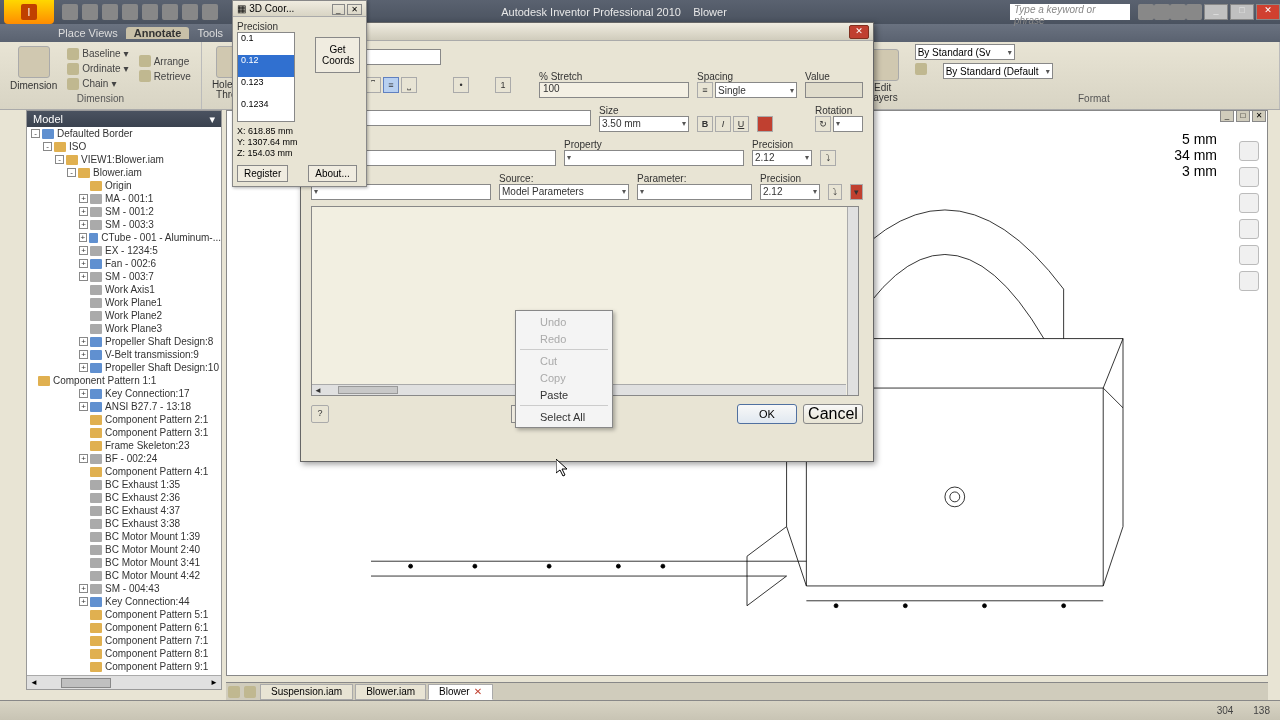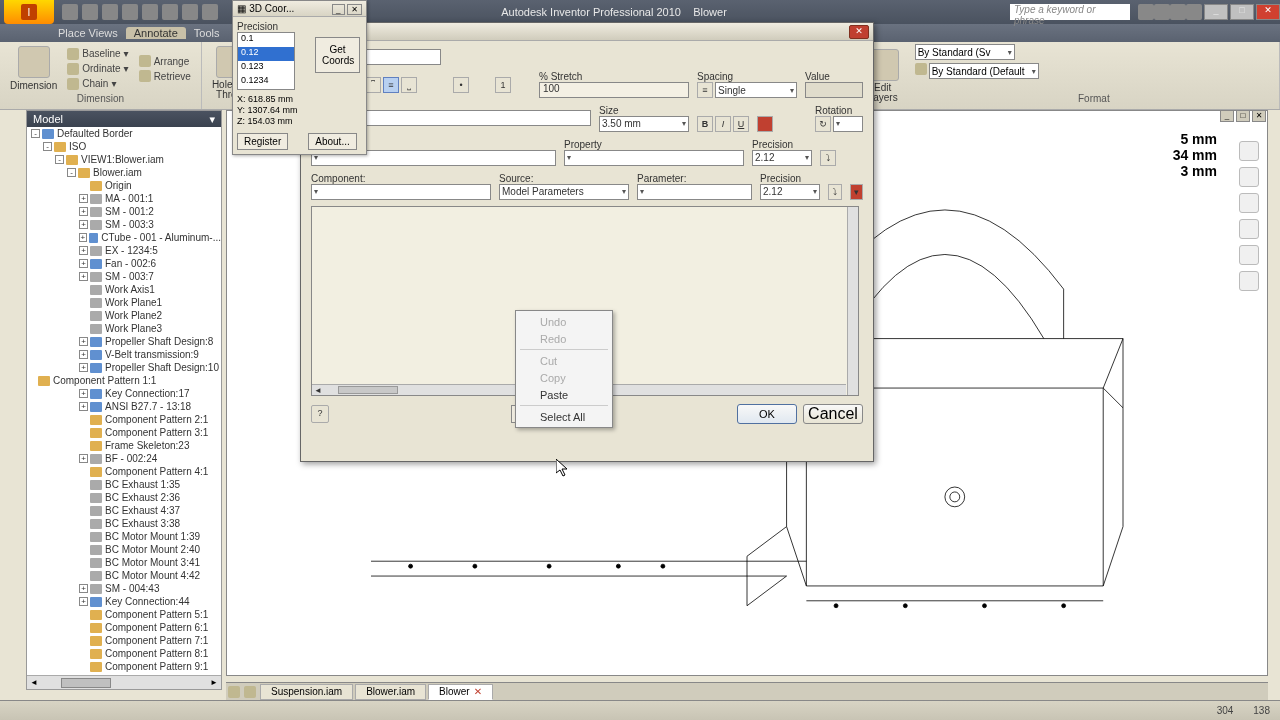--- a/index.html
+++ b/index.html
@@ -12,21 +12,21 @@
 .qat-btn { width: 16px; height: 16px; background: #888; border-radius: 2px; }
 .title-text { flex: 1; text-align: center; }
 .title-search { width: 120px; height: 16px; background: #fff; font-size: 10px; color: #888; font-style: italic; padding: 0 4px; margin-right: 8px; }
 .win-btns { display: flex; }
 .win-btn { width: 24px; height: 16px; background: #c0c0c0; border: 1px solid #888; margin-left: 2px; font-size: 9px; text-align: center; }
 .win-close { background: #d04030; color: #fff; }
 
 
 .menubar { height: 18px; background: linear-gradient(#6a7280, #5a6270); display: flex; align-items: center; font-size: 11px; color: #ddd; padding-left: 50px; }
 .menubar span { padding: 0 8px; cursor: default; }
-.menubar .active { background: #c8c0a8; color: #333; border-radius: 3px 3px 0 0; }
+.menubar .active { background: #c8c0a8; color: #333; border-radius: 3px 3px 0 0; font-weight: bold; }
 
 
 .ribbon { height: 68px; background: linear-gradient(#e8e4d4, #d8d4c4); border-bottom: 1px solid #aaa; display: flex; }
 .ribbon-group { border-right: 1px solid #bbb; padding: 2px 6px; display: flex; flex-direction: column; }
 .ribbon-group-content { flex: 1; display: flex; align-items: center; gap: 2px; }
 .ribbon-group-label { font-size: 10px; color: #555; text-align: center; height: 14px; }
 .rbtn { display: flex; flex-direction: column; align-items: center; font-size: 10px; color: #333; padding: 2px 4px; cursor: default; }
 .rbtn-icon { width: 24px; height: 24px; background: #d0c8b0; border: 1px solid #aaa; border-radius: 3px; margin-bottom: 2px; }
 .rbtn-icon.lg { width: 32px; height: 32px; }
 .rbtn-sm { font-size: 10px; color: #444; padding: 1px 4px; display: flex; align-items: center; gap: 3px; }
@@ -44,31 +44,31 @@
 .tree-node { display: flex; align-items: center; height: 13px; white-space: nowrap; }
 .tree-toggle { width: 9px; height: 9px; border: 1px solid #888; font-size: 8px; line-height: 7px; text-align: center; margin-right: 2px; background: #fff; }
 .tree-icon { width: 12px; height: 10px; background: #e0b050; margin-right: 3px; border-radius: 1px; }
 .tree-icon.blue { background: #6090d0; }
 .tree-icon.gray { background: #aaa; }
 .tree-scroll { position: absolute; bottom: 0; left: 0; right: 0; height: 14px; background: #e0e0e0; border-top: 1px solid #aaa; display:flex; align-items:center; }
 .tree-scroll-thumb { width: 50px; height: 10px; background: #c0c0c0; border: 1px solid #888; margin-left: 20px; }
 
 
 .viewport { position: absolute; left: 226px; right: 12px; top: 0; bottom: 24px; background: #fff; border: 1px solid #888; overflow: hidden; }
-.vp-dims { position: absolute; right: 50px; top: 20px; font-size: 14px; font-weight: bold; color: #000; text-align: right; line-height: 16px; }
+.vp-dims { position: absolute; right: 50px; top: 20px; font-size: 14px; font-weight: normal; color: #000; text-align: right; line-height: 16px; }
 .vp-navcube { position: absolute; right: 8px; top: 30px; width: 20px; display: flex; flex-direction: column; gap: 6px; }
 .vp-navbtn { width: 20px; height: 20px; background: #f0f0f0; border: 1px solid #bbb; border-radius: 3px; }
 
 
 .coord-win { position: absolute; left: 232px; top: 0px; width: 135px; background: #e8e4d4; border: 1px solid #888; z-index: 20; box-shadow: 1px 1px 3px rgba(0,0,0,0.3); }
 .coord-title { height: 16px; background: linear-gradient(#f0ece0, #d8d4c4); font-size: 10px; padding: 0 4px; display: flex; align-items: center; justify-content: space-between; border-bottom: 1px solid #aaa; }
 .coord-body { padding: 4px; font-size: 10px; }
 .coord-label { font-size: 10px; color: #333; }
 .coord-list { border: 1px solid #888; background: #fff; width: 58px; }
-.coord-list div { padding: 0 3px; height: 14px; font-size:9px; }
+.coord-list div { padding: 0 3px; height: 22px; font-size:9px; }
 .coord-list .sel { background: #3070d0; color: #fff; }
 .coord-btn { border: 1px solid #888; background: #f0ece0; padding: 2px 6px; font-size: 10px; cursor: default; }
 .coord-get { position:absolute; right:6px; top:36px; width:45px; height:36px; }
 .coord-xyz { margin-top: 4px; font-size: 9px; line-height: 11px; }
 .coord-bottom { display: flex; gap: 20px; margin-top: 6px; }
 
 
 .dialog { position: absolute; left: 300px; top: 22px; width: 574px; height: 440px; background: #e8e4d4; border: 1px solid #666; z-index: 15; box-shadow: 2px 2px 6px rgba(0,0,0,0.4); }
 .dialog-title { height: 18px; background: linear-gradient(#f0ece0, #d0ccbc); border-bottom: 1px solid #aaa; display: flex; justify-content: flex-end; align-items: center; padding-right: 4px; }
 .dialog-close { width: 20px; height: 14px; background: #c04030; color: #fff; font-size: 9px; text-align: center; border: 1px solid #803020; border-radius: 2px; }
@@ -301,21 +301,21 @@
 Layers</span>
         </div>
     </div>
   </div>
 
   <div class="ribbon-group" style="flex:1">
     <div class="ribbon-group-content" style="flex-direction:column; align-items:flex-start; gap:3px">
       <div class="dlg-combo" style="width:100px">
           <span>By Standard (Sv</span>
         </div>
-      <div style="display:flex;gap:2px">
+      <div style="display:flex;gap:16px">
         <div class="rbtn-sm-icon"></div>
         <div class="dlg-combo" style="width:110px">
             <span>By Standard (Default</span>
           </div>
       </div>
     </div>
     <div class="ribbon-group-label">Format</div>
   </div>
 </div>
 

